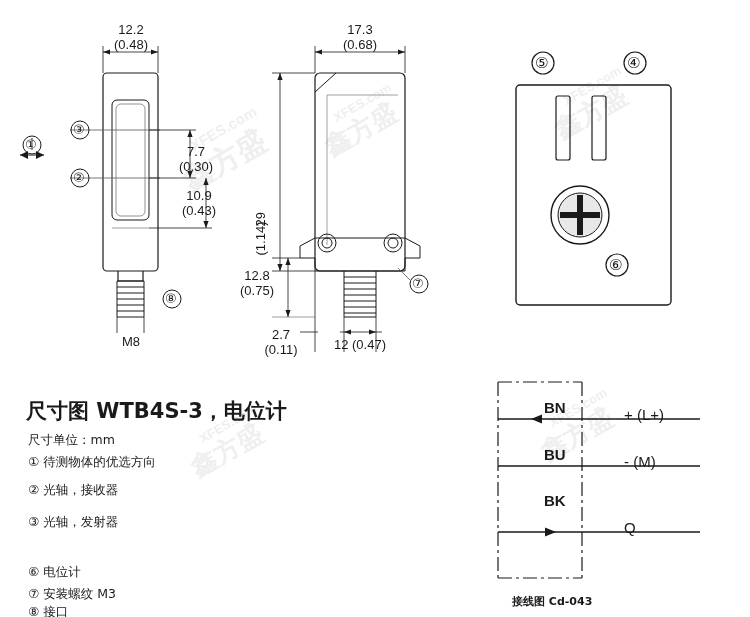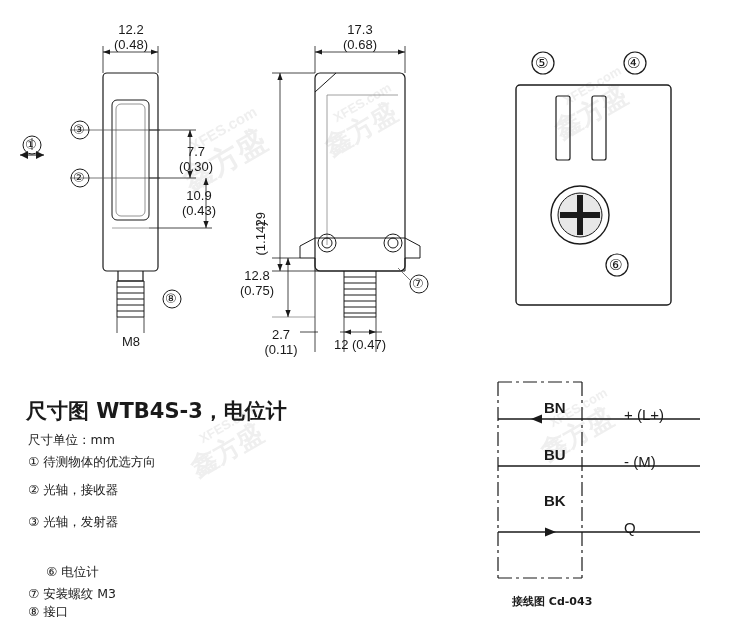--- a/index.html
+++ b/index.html
@@ -311,21 +311,21 @@
 
   <div class="circ-num" style="left:535px;top:54px;font-size:15px;">⑤</div>
   <div class="circ-num" style="left:627px;top:54px;font-size:15px;">④</div>
   <div class="circ-num" style="left:609px;top:256px;font-size:15px;">⑥</div>
 
   <div class="legend-title" style="left:26px;top:397px;">尺寸图 WTB4S-3，电位计</div>
   <div class="legend-line" style="left:28px;top:432px;text-align:center;">尺寸单位：mm</div>
   <div class="legend-line" style="left:28px;top:454px;">① 待测物体的优选方向</div>
   <div class="legend-line" style="left:28px;top:476px;margin-top:6px;">② 光轴，接收器</div>
   <div class="legend-line" style="left:28px;top:514px;">③ 光轴，发射器</div>
-  <div class="legend-line" style="left:28px;top:564px;margin-left:18px;">⑥ 电位计</div>
+  <div class="legend-line" style="left:28px;top:564px;">⑥ 电位计</div>
   <div class="legend-line" style="left:28px;top:586px;">⑦ 安装螺纹 M3</div>
   <div class="legend-line" style="left:28px;top:604px;">⑧ 接口</div>
 
   <div class="wire-label" style="left:544px;top:399px;">BN</div>
   <div class="wire-out" style="left:624px;top:406px;">+ (L+)</div>
 
   <div class="wire-label" style="left:544px;top:446px;">BU</div>
   <div class="wire-out" style="left:624px;top:453px;">- (M)</div>
 
   <div class="wire-label" style="left:544px;top:492px;">BK</div>

